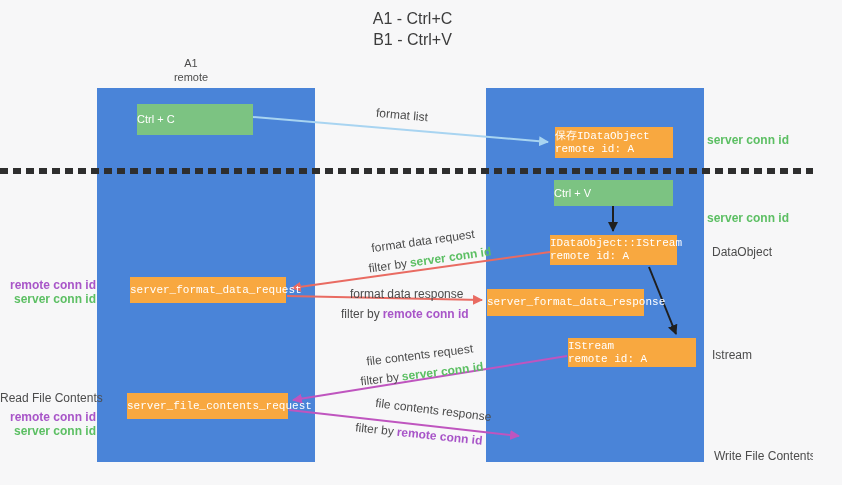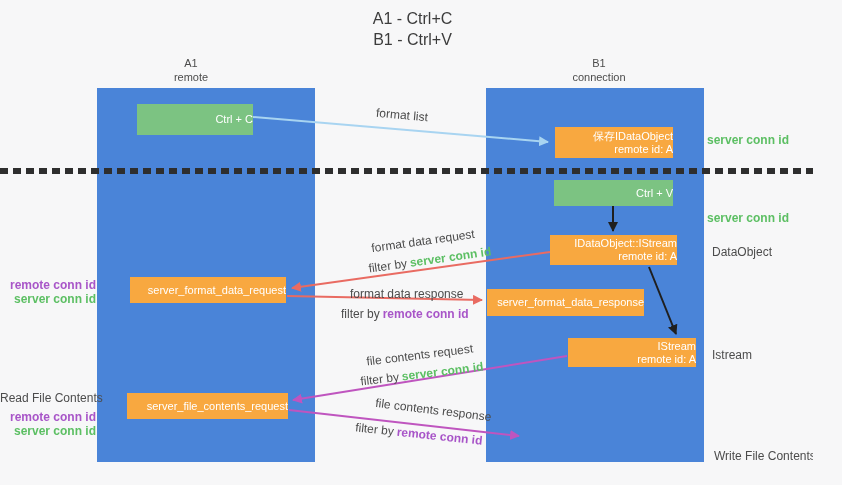--- a/index.html
+++ b/index.html
@@ -13,24 +13,24 @@
   body{background:var(--background);font-family:"Liberation Sans",sans-serif;}
   .canvas{position:relative;width:813px;height:485px;background:var(--background);overflow:hidden;}
   .title{position:absolute;left:300px;top:8px;width:225px;text-align:center;
          font-size:16px;line-height:21px;color:var(--text-dark);z-index:6;}
   .col-header{position:absolute;width:120px;text-align:center;font-size:11px;
          line-height:14px;color:var(--text-gray);z-index:6;}
   .lifeline{position:absolute;top:88px;width:218px;height:374px;background:var(--lifeline-blue);z-index:1;}
   .divider{position:absolute;left:0;top:168px;width:842px;height:6px;z-index:2;
          background:repeating-linear-gradient(90deg,var(--divider-black) 0 8px,transparent 8px 13px);}
   .arrows{position:absolute;left:0;top:0;z-index:3;}
-  .node{position:absolute;z-index:4;display:flex;flex-direction:column;align-items:flex-end;
+  .node{position:absolute;z-index:4;display:flex;flex-direction:column;align-items:flex-start;
         justify-content:center;color:#fff;font-size:11px;line-height:13px;text-align:center;}
   .green{background:var(--node-green);}
-  .orange{background:var(--node-orange);}
+  .orange{background:var(--node-orange);font-family:Liberation Mono, monospace;}
   .elabel{position:absolute;z-index:5;font-size:12px;color:var(--text-gray);white-space:nowrap;}
   .rot-p5{transform:rotate(5deg);}
   .rot-n8{transform:rotate(-8deg);}
   .rot-n7{transform:rotate(-7deg);}
   .rot-p7{transform:rotate(7deg);}
   .rot-p6{transform:rotate(6deg);}
   .gid{color:var(--green-id);font-weight:bold;}
   .pid{color:var(--purple-id);font-weight:bold;}
   .fb{margin-right:3px;}
   .side-label{position:absolute;z-index:5;font-size:12px;white-space:nowrap;color:var(--text-gray);}
@@ -45,24 +45,20 @@
 <div class="canvas">
 
   <div class="title">
     <div>A1 - Ctrl+C</div>
     <div>B1 - Ctrl+V</div>
   </div>
 
   <div class="col-header" style="left:131px;top:56px;">
     <div>A1</div>
     <div>remote</div>
-  </div>
-  <div class="col-header" style="left:539px;top:56px;">
-    <div>B1</div>
-    <div>connection</div>
   </div>
 
   <div class="lifeline" style="left:97px;"></div>
   <div class="lifeline" style="left:486px;"></div>
 
   <div class="divider"></div>
 
   <svg class="arrows" width="842" height="485" viewBox="0 0 842 485">
     <defs>
       <marker id="m-blue" markerUnits="userSpaceOnUse" markerWidth="12" markerHeight="12" refX="9" refY="5" orient="auto">

